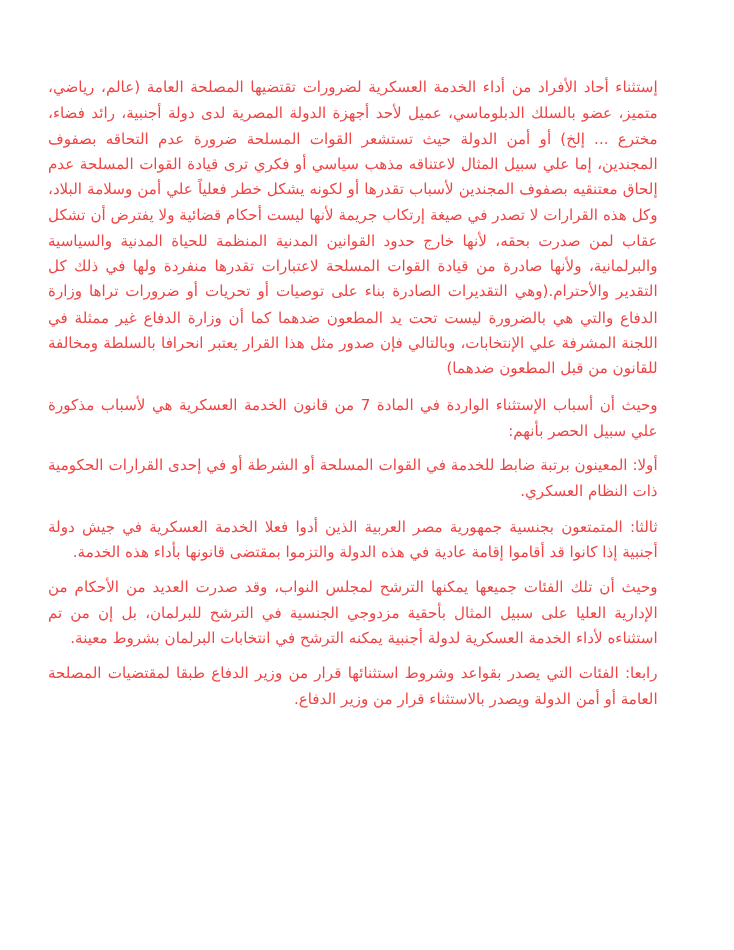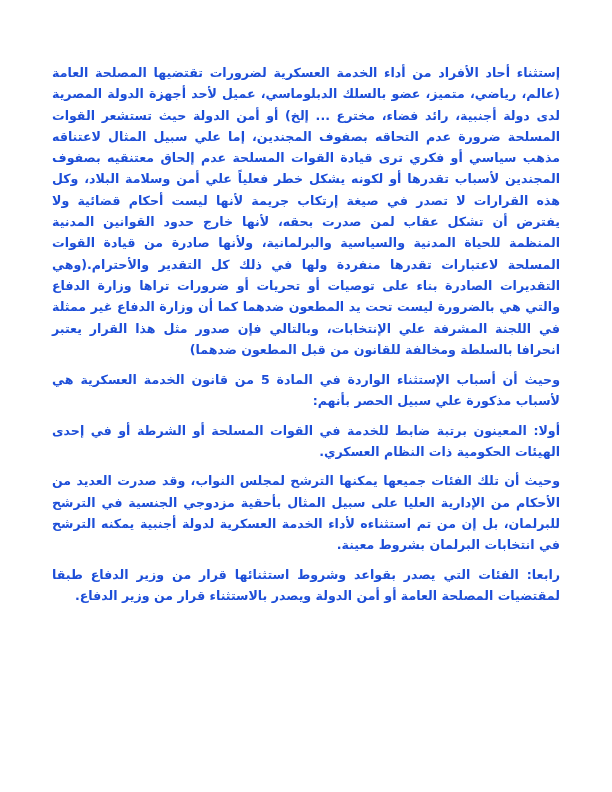--- a/index.html
+++ b/index.html
@@ -9,40 +9,40 @@
     }
     body {
       width: 612px;
       height: 792px;
       overflow: hidden;
       position: relative;
     }
     .page {
       position: absolute;
       top: 62px;
-      left: 52px;
+      left: 40px;
       width: 508px;
       direction: rtl;
       text-align: justify;
       text-align-last: right;
       font-family: "DejaVu Sans", sans-serif;
       font-size: 12.6px;
       line-height: 21.3px;
-      color: #1d4ed8;
-      font-weight: bold;
+      color: #ef4444;
     }
     .para {
       margin: 0 0 8px 0;
     }
     .para.first {
       margin-bottom: 9px;
     }
   </style>
 </head>
 <body>
 
 <div class="page">
   <p class="para first">إستثناء أحاد الأفراد من أداء الخدمة العسكرية لضرورات تقتضيها المصلحة العامة (عالم، رياضي، متميز، عضو بالسلك الدبلوماسي، عميل لأحد أجهزة الدولة المصرية لدى دولة أجنبية، رائد فضاء، مخترع ... إلخ) أو أمن الدولة حيث تستشعر القوات المسلحة ضرورة عدم التحاقه بصفوف المجندين، إما علي سبيل المثال لاعتناقه مذهب سياسي أو فكري ترى قيادة القوات المسلحة عدم إلحاق معتنقيه بصفوف المجندين لأسباب تقدرها أو لكونه يشكل خطر فعلياً علي أمن وسلامة البلاد، وكل هذه القرارات لا تصدر في صيغة إرتكاب جريمة لأنها ليست أحكام قضائية ولا يفترض أن تشكل عقاب لمن صدرت بحقه، لأنها خارج حدود القوانين المدنية المنظمة للحياة المدنية والسياسية والبرلمانية، ولأنها صادرة من قيادة القوات المسلحة لاعتبارات تقدرها منفردة ولها في ذلك كل التقدير والأحترام.(وهي التقديرات الصادرة بناء على توصيات أو تحريات أو ضرورات تراها وزارة الدفاع والتي هي بالضرورة ليست تحت يد المطعون ضدهما كما أن وزارة الدفاع غير ممثلة في اللجنة المشرفة علي الإنتخابات، وبالتالي فإن صدور مثل هذا القرار يعتبر انحرافا بالسلطة ومخالفة للقانون من قبل المطعون ضدهما)</p>
-  <p class="para">وحيث أن أسباب الإستثناء الواردة في المادة 5 من قانون الخدمة العسكرية هي لأسباب مذكورة علي سبيل الحصر بأنهم:</p>
-  <p class="para">أولا: المعينون برتبة ضابط للخدمة في القوات المسلحة أو الشرطة أو في إحدى الهيئات الحكومية ذات النظام العسكري.</p>
+  <p class="para">وحيث أن أسباب الإستثناء الواردة في المادة 7 من قانون الخدمة العسكرية هي لأسباب مذكورة علي سبيل الحصر بأنهم:</p>
+  <p class="para">أولا: المعينون برتبة ضابط للخدمة في القوات المسلحة أو الشرطة أو في إحدى القرارات الحكومية ذات النظام العسكري.</p>
+  <p class="para">ثالثا: المتمتعون بجنسية جمهورية مصر العربية الذين أدوا فعلا الخدمة العسكرية في جيش دولة أجنبية إذا كانوا قد أقاموا إقامة عادية في هذه الدولة والتزموا بمقتضى قانونها بأداء هذه الخدمة.</p>
   <p class="para">وحيث أن تلك الفئات جميعها يمكنها الترشح لمجلس النواب، وقد صدرت العديد من الأحكام من الإدارية العليا على سبيل المثال بأحقية مزدوجي الجنسية في الترشح للبرلمان، بل إن من تم استثناءه لأداء الخدمة العسكرية لدولة أجنبية يمكنه الترشح في انتخابات البرلمان بشروط معينة.</p>
   <p class="para">رابعا: الفئات التي يصدر بقواعد وشروط استثنائها قرار من وزير الدفاع طبقا لمقتضيات المصلحة العامة أو أمن الدولة ويصدر بالاستثناء قرار من وزير الدفاع.</p>
 </div>
 
 </body></html>

